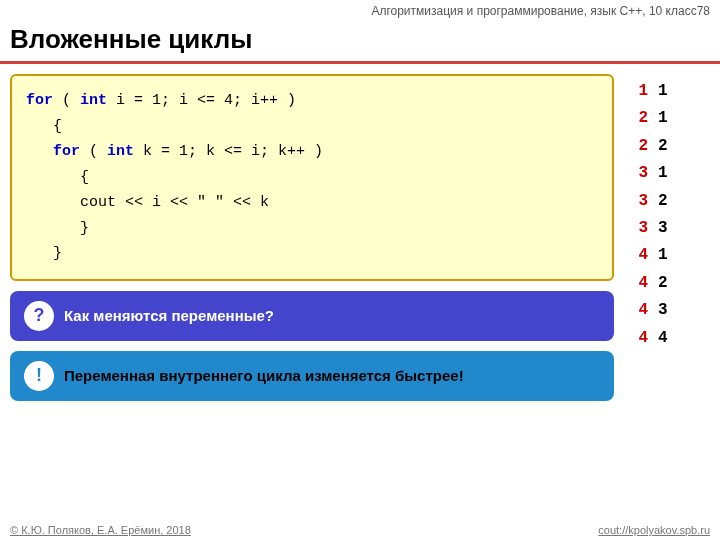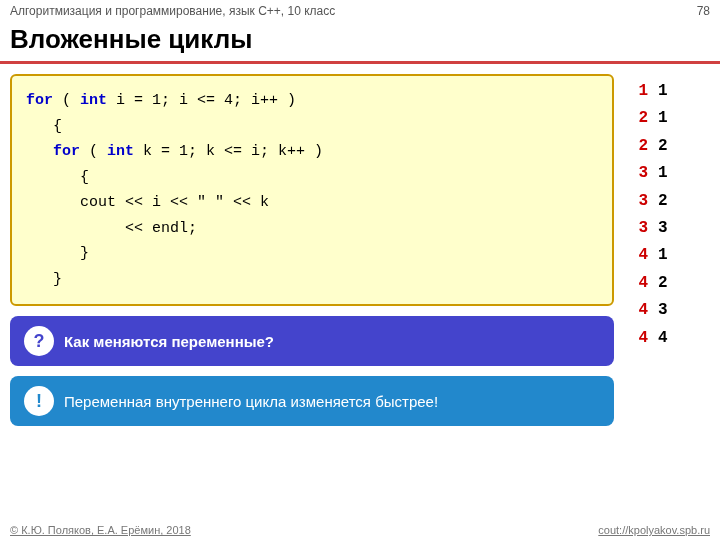--- a/index.html
+++ b/index.html
@@ -6,21 +6,21 @@
     body {
       width: 720px;
       height: 540px;
       font-family: Arial, sans-serif;
       background: #fff;
       overflow: hidden;
       position: relative;
     }
     .header-bar {
       display: flex;
-      justify-content: space-between;
+      justify-content: flex-end;
       align-items: center;
       padding: 4px 10px;
       font-size: 12px;
       color: #555;
     }
     .title-area {
       padding: 2px 10px 6px 10px;
       border-bottom: 3px solid #d04040;
     }
     .page-title {
@@ -96,23 +96,23 @@
       font-size: 18px;
       border-radius: 50%;
       width: 30px;
       height: 30px;
       display: flex;
       align-items: center;
       justify-content: center;
       flex-shrink: 0;
     }
     .info-text {
-      color: #ffffff;
+      color: #000000;
       font-size: 15px;
-      font-weight: normal;
+      font-weight: bold;
       line-height: 1.4;
     }
     .right-panel {
       width: 80px;
       display: flex;
       flex-direction: column;
       padding-top: 4px;
     }
     .output-table {
       display: flex;
@@ -153,21 +153,20 @@
 </div>
 
 <div class="main-content">
   <div class="left-panel">
     <div class="code-block">
       <span class="code-line"><span class="kw">for</span><span class="normal"> ( </span><span class="kw">int</span><span class="normal"> i = 1; i &lt;= 4; i++ )</span></span>
       <span class="code-line"><span class="normal">   {</span></span>
       <span class="code-line"><span class="normal">   </span><span class="kw">for</span><span class="normal"> ( </span><span class="kw">int</span><span class="normal"> k = 1; k &lt;= i; k++ )</span></span>
       <span class="code-line"><span class="normal">      {</span></span>
       <span class="code-line"><span class="normal">      cout &lt;&lt; i &lt;&lt; " " &lt;&lt; k</span></span>
-      <span class="code-line"><span class="normal">           &lt;&lt; endl;</span></span>
       <span class="code-line"><span class="normal">      }</span></span>
       <span class="code-line"><span class="normal">   }</span></span>
     </div>
 
     <div class="question-box">
       <div class="question-icon">?</div>
       <span class="question-text">Как меняются переменные?</span>
     </div>
 
     <div class="info-box">

